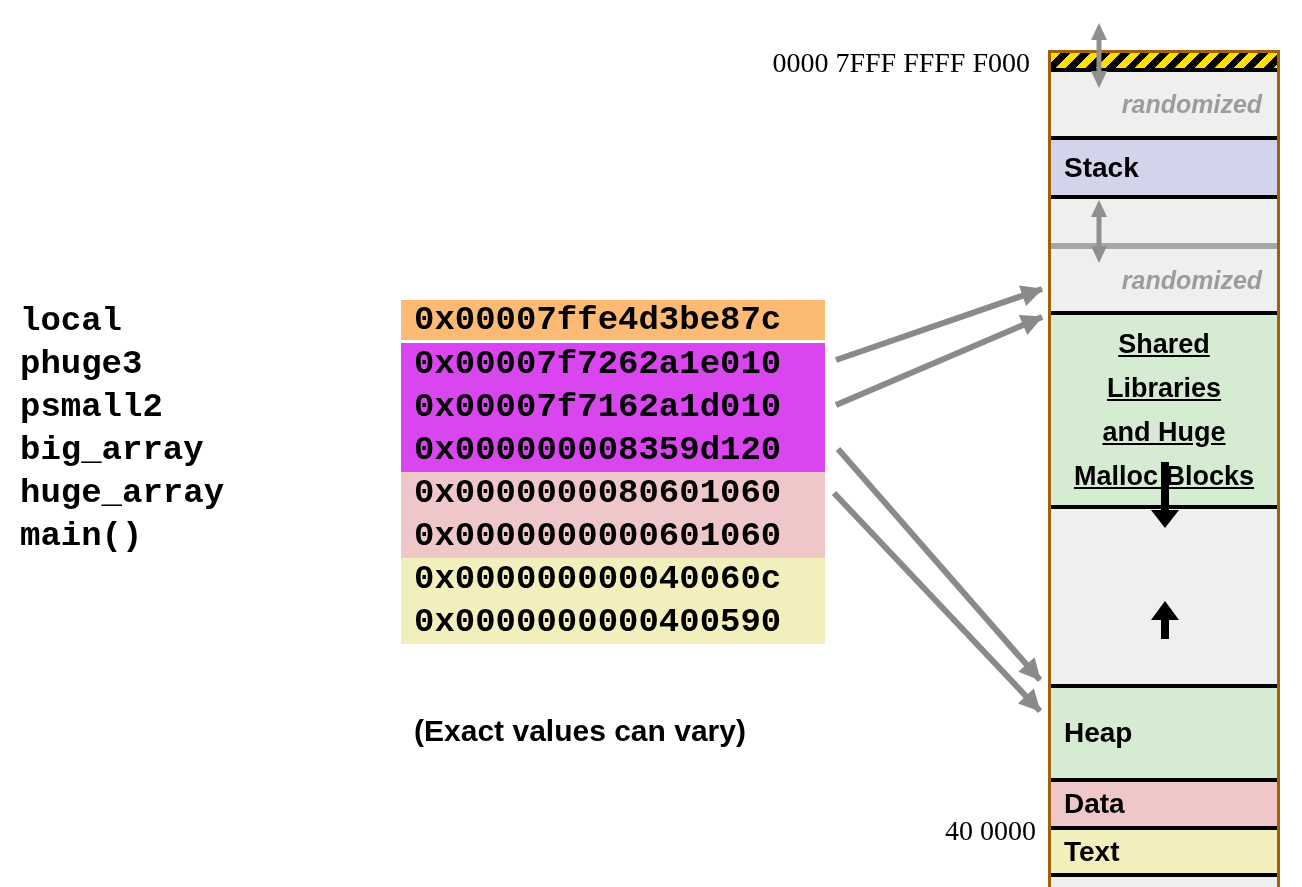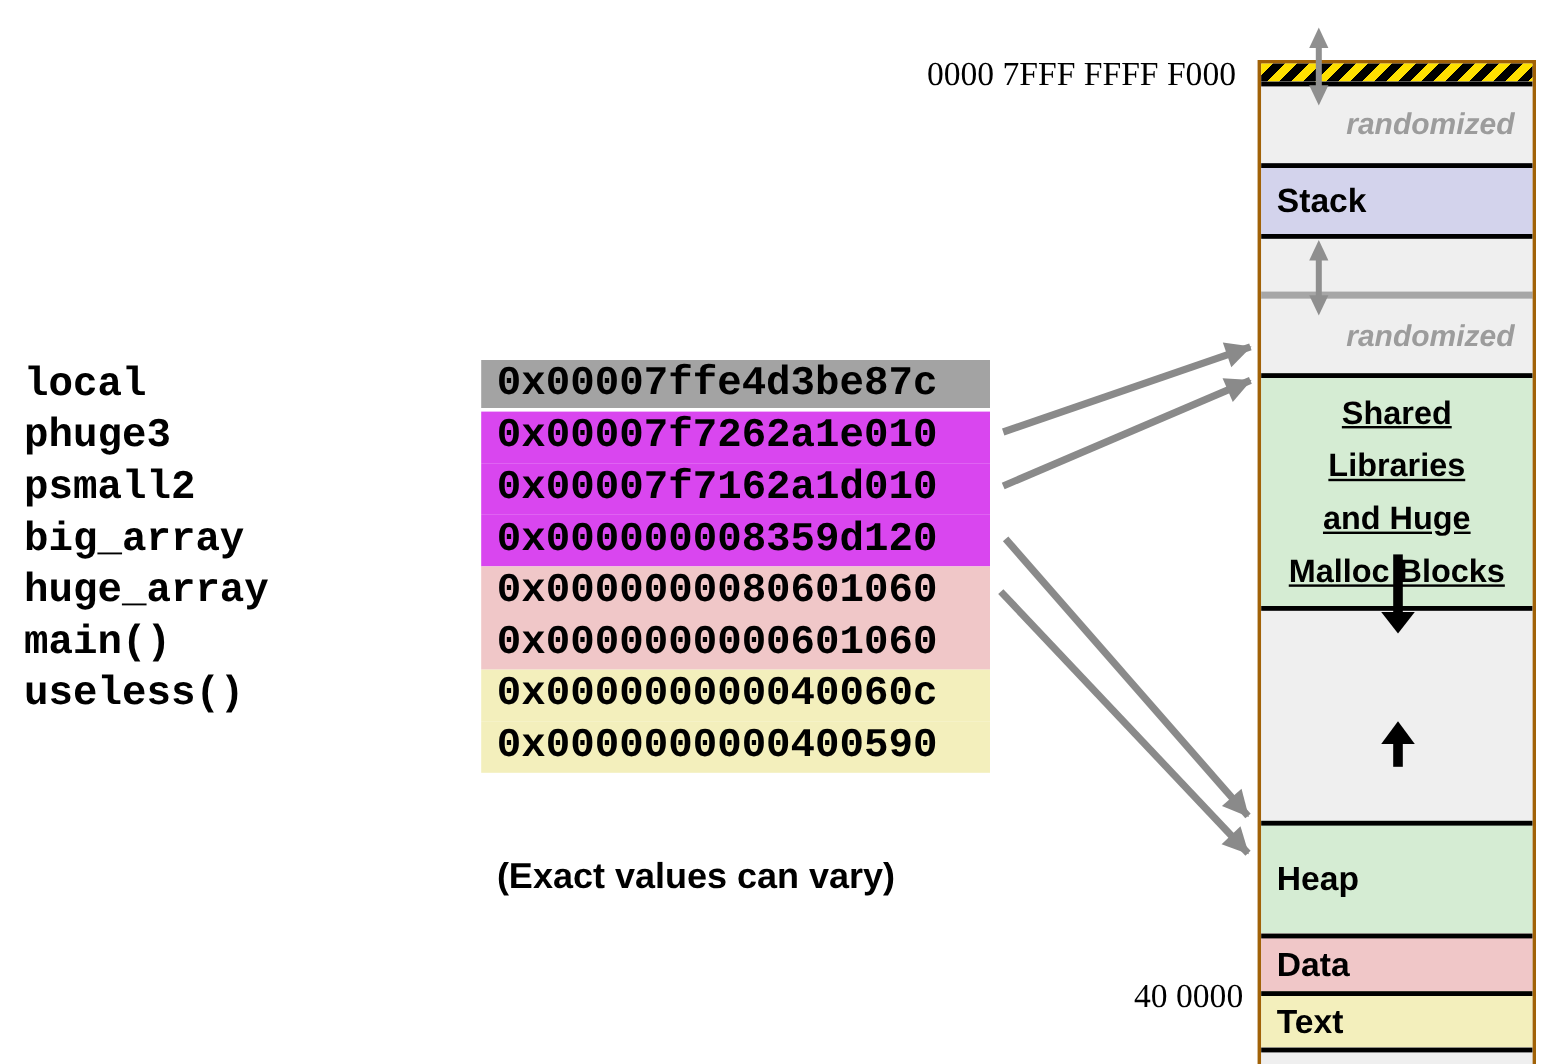--- a/index.html
+++ b/index.html
@@ -17,21 +17,21 @@
   .var-labels .row { height:43px; line-height:43px; white-space:pre; }
 
   .addr-col {
     position:absolute; left:401px; top:300px; width:424px;
     font-family:"Liberation Mono", monospace; font-weight:bold; font-size:34px;
     color:#000;
   }
   .addr-col .row { height:43px; line-height:43px; padding-left:13px; box-sizing:border-box; white-space:pre; }
   .addr-col .row.first { height:40px; line-height:40px; margin-bottom:3px; }
 
-  .bg-stack  { background:#a3a3a3; }
+  .bg-stack  { background:#fdba74; }
   .bg-shared { background:#d946ef; }
   .bg-data   { background:#f0c7c8; }
   .bg-text   { background:#f3efbc; }
 
   .caption {
     position:absolute; left:355px; top:714px; width:450px;
     text-align:center; font-weight:bold; font-size:30px; color:#000;
   }
 
   
@@ -82,21 +82,20 @@
 
 <div class="page">
 
   <div class="var-labels">
     <div class="row">local</div>
     <div class="row">phuge3</div>
     <div class="row">psmall2</div>
     <div class="row">big_array</div>
     <div class="row">huge_array</div>
     <div class="row">main()</div>
-    <div class="row">useless()</div>
   </div>
 
   <div class="addr-col">
     <div class="row first bg-stack">0x00007ffe4d3be87c</div>
     <div class="row bg-shared">0x00007f7262a1e010</div>
     <div class="row bg-shared">0x00007f7162a1d010</div>
     <div class="row bg-shared">0x000000008359d120</div>
     <div class="row bg-data">0x0000000080601060</div>
     <div class="row bg-data">0x0000000000601060</div>
     <div class="row bg-text">0x000000000040060c</div>

